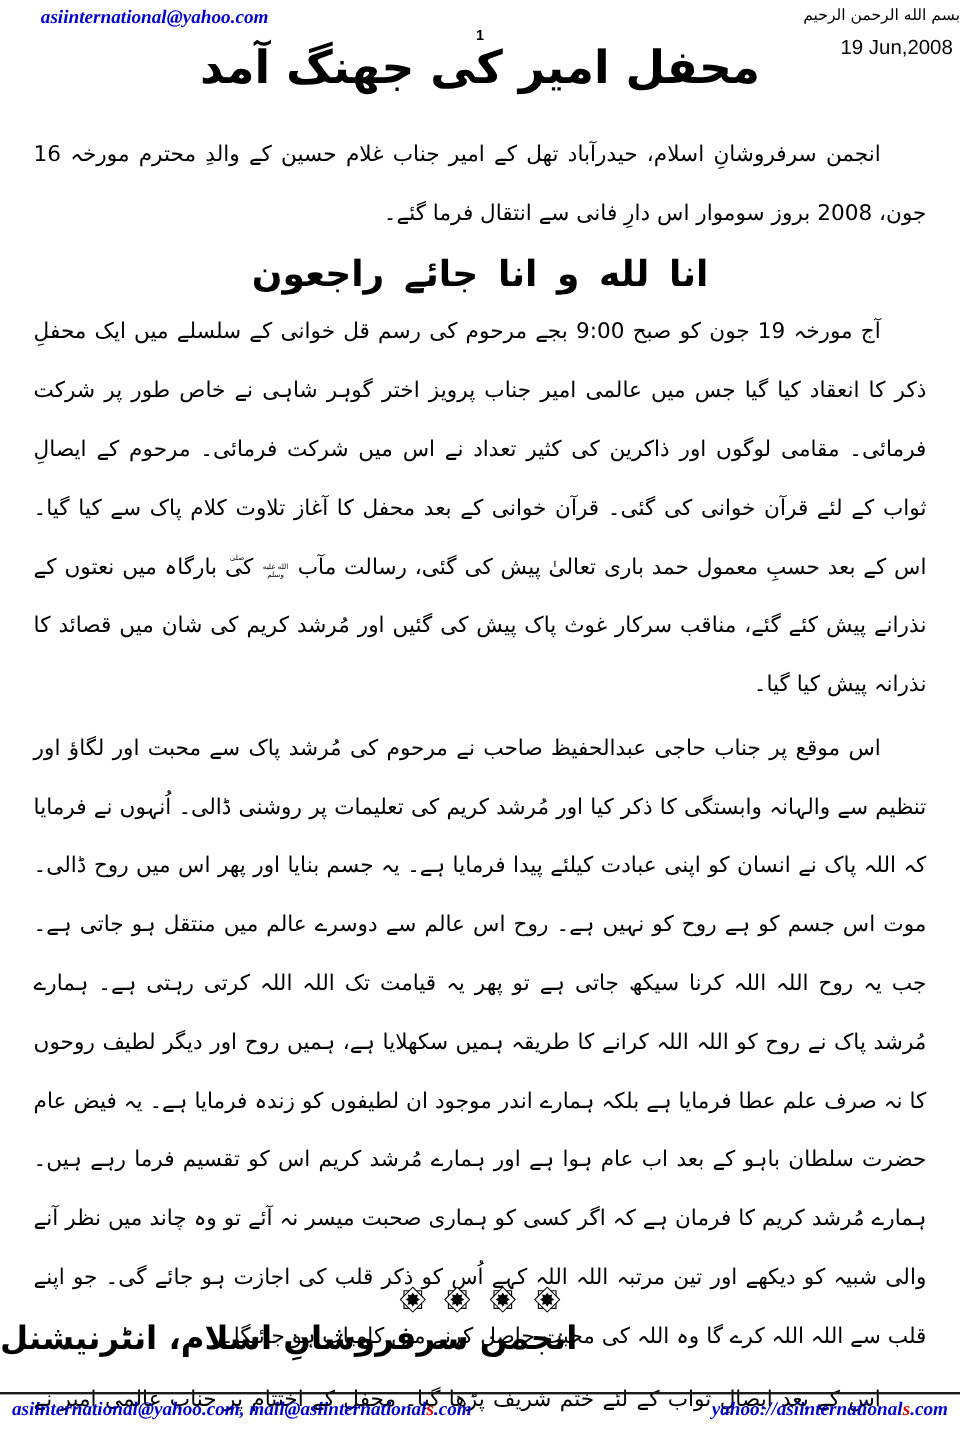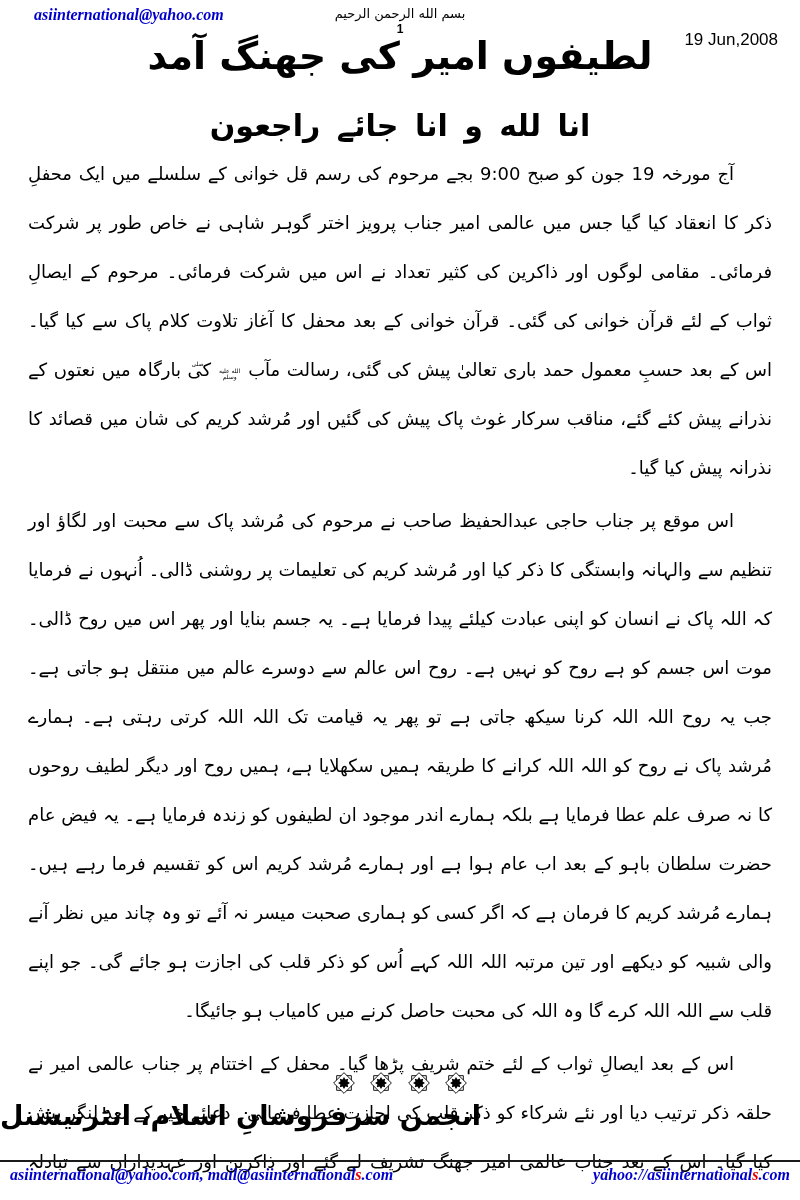--- a/index.html
+++ b/index.html
@@ -15,35 +15,35 @@
   
   .top-email {
     position: absolute; top: 6px; left: 34px;
     font-family: "Liberation Serif", serif;
     font-style: italic; font-weight: bold;
     font-size: 16px; color: #0000cd;
     text-decoration: none;
   }
   .bismillah {
     position: absolute; top: 6px; left: 0; width: 100%;
-    text-align: center; font-size: 13px; direction: rtl;
+    text-align: right; font-size: 13px; direction: rtl;
   }
   .page-number {
     position: absolute; top: 22px; left: 0; width: 100%;
     text-align: center; font-size: 12px; font-weight: bold;
     font-family: "Liberation Sans", sans-serif;
   }
   .doc-title {
     position: absolute; top: 34px; left: 0; width: 100%;
     text-align: center; direction: rtl;
     font-size: 38px; font-weight: bold;
     letter-spacing: 1px;
   }
   .doc-date {
-    position: absolute; top: 30px; right: 22px;
+    position: absolute; top: 30px; right: 6px;
     font-family: "Liberation Sans", sans-serif;
     font-size: 17px;
   }
 
   
   .body-text {
     position: absolute; top: 100px; left: 0;
     width: 800px; padding: 0 28px; box-sizing: border-box;
   }
   p.urdu {
@@ -96,24 +96,25 @@
   .red-s { color: #e60000; font-style: italic; font-weight: bold; }
 </style>
 </head>
 <body>
 
 <div class="page">
 
   <a class="top-email" href="#">asiinternational@yahoo.com</a>
   <div class="bismillah">بسم الله الرحمن الرحيم</div>
   <div class="page-number">1</div>
-  <div class="doc-title">لطیفوں امیر کی جھنگ آمد</div>
+  <div class="doc-title">محفل امیر کی جھنگ آمد</div>
   <div class="doc-date">19 Jun,2008</div>
 
   <div class="body-text">
+    <p class="urdu">انجمن سرفروشانِ اسلام، حیدرآباد تھل کے امیر جناب غلام حسین کے والدِ محترم مورخہ 16 جون، 2008 بروز سوموار اس دارِ فانی سے انتقال فرما گئے۔</p>
     <div class="headline">انا لله و انا جائے راجعون</div>
     <p class="urdu"><span>آج مورخہ 19 جون کو صبح 9:00 بجے مرحوم کی رسم قل خوانی کے سلسلے میں ایک محفلِ ذکر کا انعقاد کیا گیا جس میں عالمی امیر جناب پرویز اختر گوہر شاہی نے خاص طور پر شرکت فرمائی۔ مقامی لوگوں اور ذاکرین کی کثیر تعداد نے اس میں شرکت فرمائی۔ مرحوم کے ایصالِ ثواب کے لئے قرآن خوانی کی گئی۔ قرآن خوانی کے بعد محفل کا آغاز تلاوت کلام پاک سے کیا گیا۔ اس کے بعد حسبِ معمول حمد باری تعالیٰ پیش کی گئی، رسالت مآب</span> <span class="salawat">صلى الله عليه وسلم</span> <span>کی بارگاہ میں نعتوں کے نذرانے پیش کئے گئے، مناقب سرکار غوث پاک پیش کی گئیں اور مُرشد کریم کی شان میں قصائد کا نذرانہ پیش کیا گیا۔</span></p>
     <p class="urdu">اس موقع پر جناب حاجی عبدالحفیظ صاحب نے مرحوم کی مُرشد پاک سے محبت اور لگاؤ اور تنظیم سے والہانہ وابستگی کا ذکر کیا اور مُرشد کریم کی تعلیمات پر روشنی ڈالی۔ اُنہوں نے فرمایا کہ اللہ پاک نے انسان کو اپنی عبادت کیلئے پیدا فرمایا ہے۔ یہ جسم بنایا اور پھر اس میں روح ڈالی۔ موت اس جسم کو ہے روح کو نہیں ہے۔ روح اس عالم سے دوسرے عالم میں منتقل ہو جاتی ہے۔ جب یہ روح اللہ اللہ کرنا سیکھ جاتی ہے تو پھر یہ قیامت تک اللہ اللہ کرتی رہتی ہے۔ ہمارے مُرشد پاک نے روح کو اللہ اللہ کرانے کا طریقہ ہمیں سکھلایا ہے، ہمیں روح اور دیگر لطیف روحوں کا نہ صرف علم عطا فرمایا ہے بلکہ ہمارے اندر موجود ان لطیفوں کو زندہ فرمایا ہے۔ یہ فیض عام حضرت سلطان باہو کے بعد اب عام ہوا ہے اور ہمارے مُرشد کریم اس کو تقسیم فرما رہے ہیں۔ ہمارے مُرشد کریم کا فرمان ہے کہ اگر کسی کو ہماری صحبت میسر نہ آئے تو وہ چاند میں نظر آنے والی شبیہ کو دیکھے اور تین مرتبہ اللہ اللہ کہے اُس کو ذکر قلب کی اجازت ہو جائے گی۔ جو اپنے قلب سے اللہ اللہ کرے گا وہ اللہ کی محبت حاصل کرنے میں کامیاب ہو جائیگا۔</p>
     <p class="urdu">اس کے بعد ایصالِ ثواب کے لئے ختم شریف پڑھا گیا۔ محفل کے اختتام پر جناب عالمی امیر نے حلقہ ذکر ترتیب دیا اور نئے شرکاء کو ذکر قلب کی اجازت عطا فرمائی۔ دعائے خیر کے بعد لنگر پیش کیا گیا۔ اس کے بعد جناب عالمی امیر جھنگ تشریف لے گئے اور ذاکرین اور عہدیداران سے تبادلہ خیال کیا اور تنظیمی صورتحال کا جائزہ لیا۔ جھنگ کے ذاکرین نے جناب عالمی امیر کی خدمت میں تفصیلی رپورٹ پیش کی۔ چند گھنٹے جھنگ میں قیام کرنے کے بعد جناب عالمی امیر شام کو راولپنڈی روانہ ہو گئے۔</p>
   </div>
 
   <div class="ornaments">
     <svg width="22" height="22" viewBox="0 0 24 24">
         <g stroke="#000" stroke-width="1" fill="#fff">
           <polygon points="4,4 20,4 20,20 4,20"></polygon>

